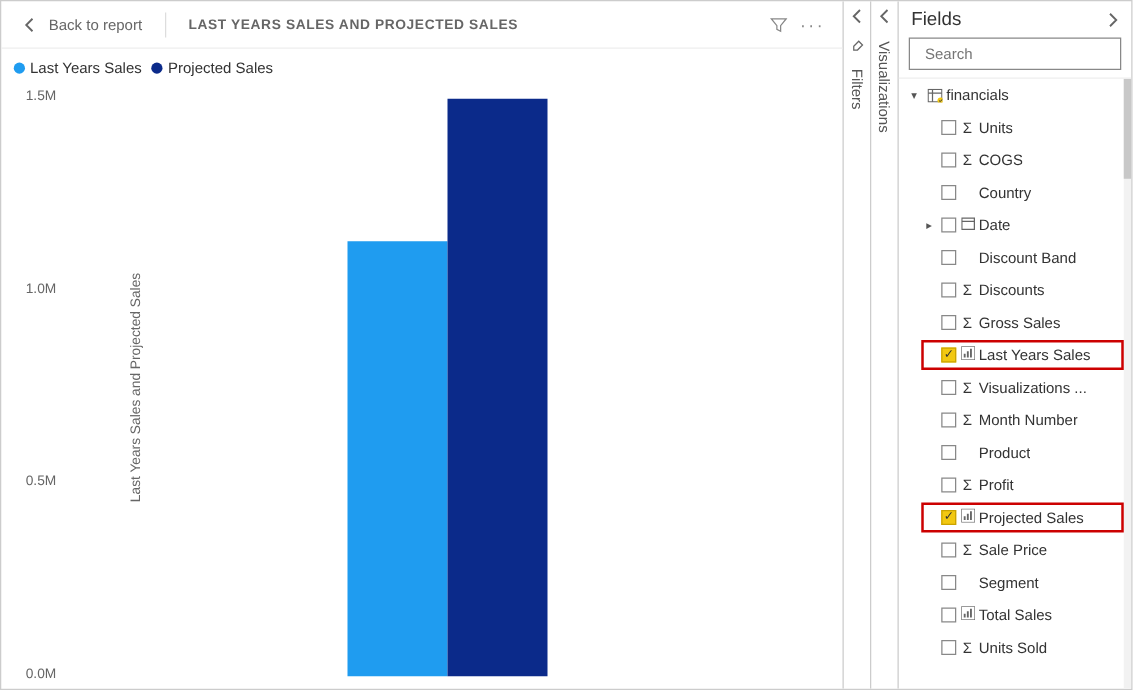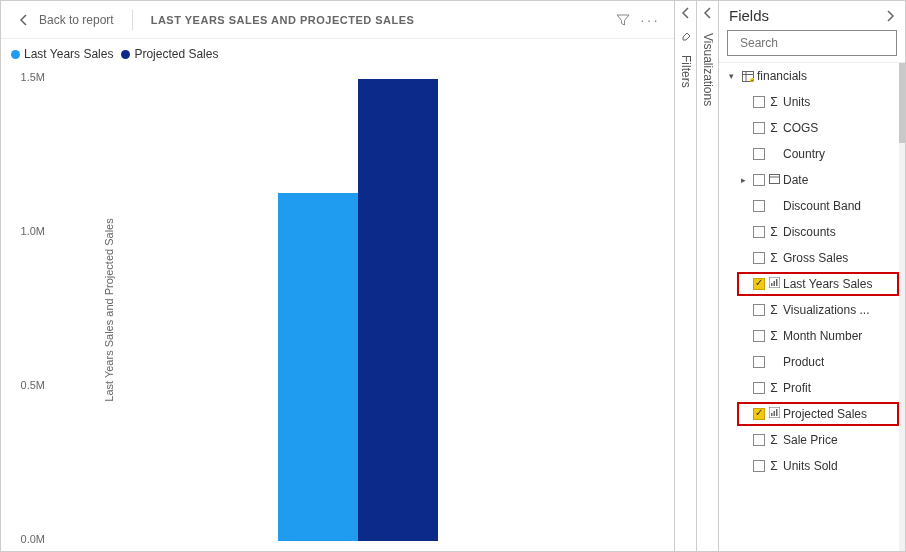--- a/index.html
+++ b/index.html
@@ -429,17 +429,34 @@
       </div>
       <div class="table-row lvl2">
         <span class="caret"></span>
         <span class="chk"></span>
         <span class="ficon sigma">Σ</span>
         <span class="fname">Sale Price</span>
       </div>
       <div class="table-row lvl2">
         <span class="caret"></span>
         <span class="chk"></span>
+        <span class="ficon"></span>
+        <span class="fname">Segment</span>
+      </div>
+      <div class="table-row lvl2">
+        <span class="caret"></span>
+        <span class="chk"></span>
+        <span class="ficon"><svg width="11" height="11" viewBox="0 0 11 11">
+            <rect x="0" y="0" width="11" height="11" fill="none" stroke="#666"></rect>
+            <rect x="2" y="6" width="1.5" height="3" fill="#666"></rect>
+            <rect x="4.5" y="4" width="1.5" height="5" fill="#666"></rect>
+            <rect x="7" y="2" width="1.5" height="7" fill="#666"></rect>
+          </svg></span>
+        <span class="fname">Total Sales</span>
+      </div>
+      <div class="table-row lvl2">
+        <span class="caret"></span>
+        <span class="chk"></span>
         <span class="ficon sigma">Σ</span>
         <span class="fname">Units Sold</span>
       </div>
     </div>
 </div>
 
 </body></html>

